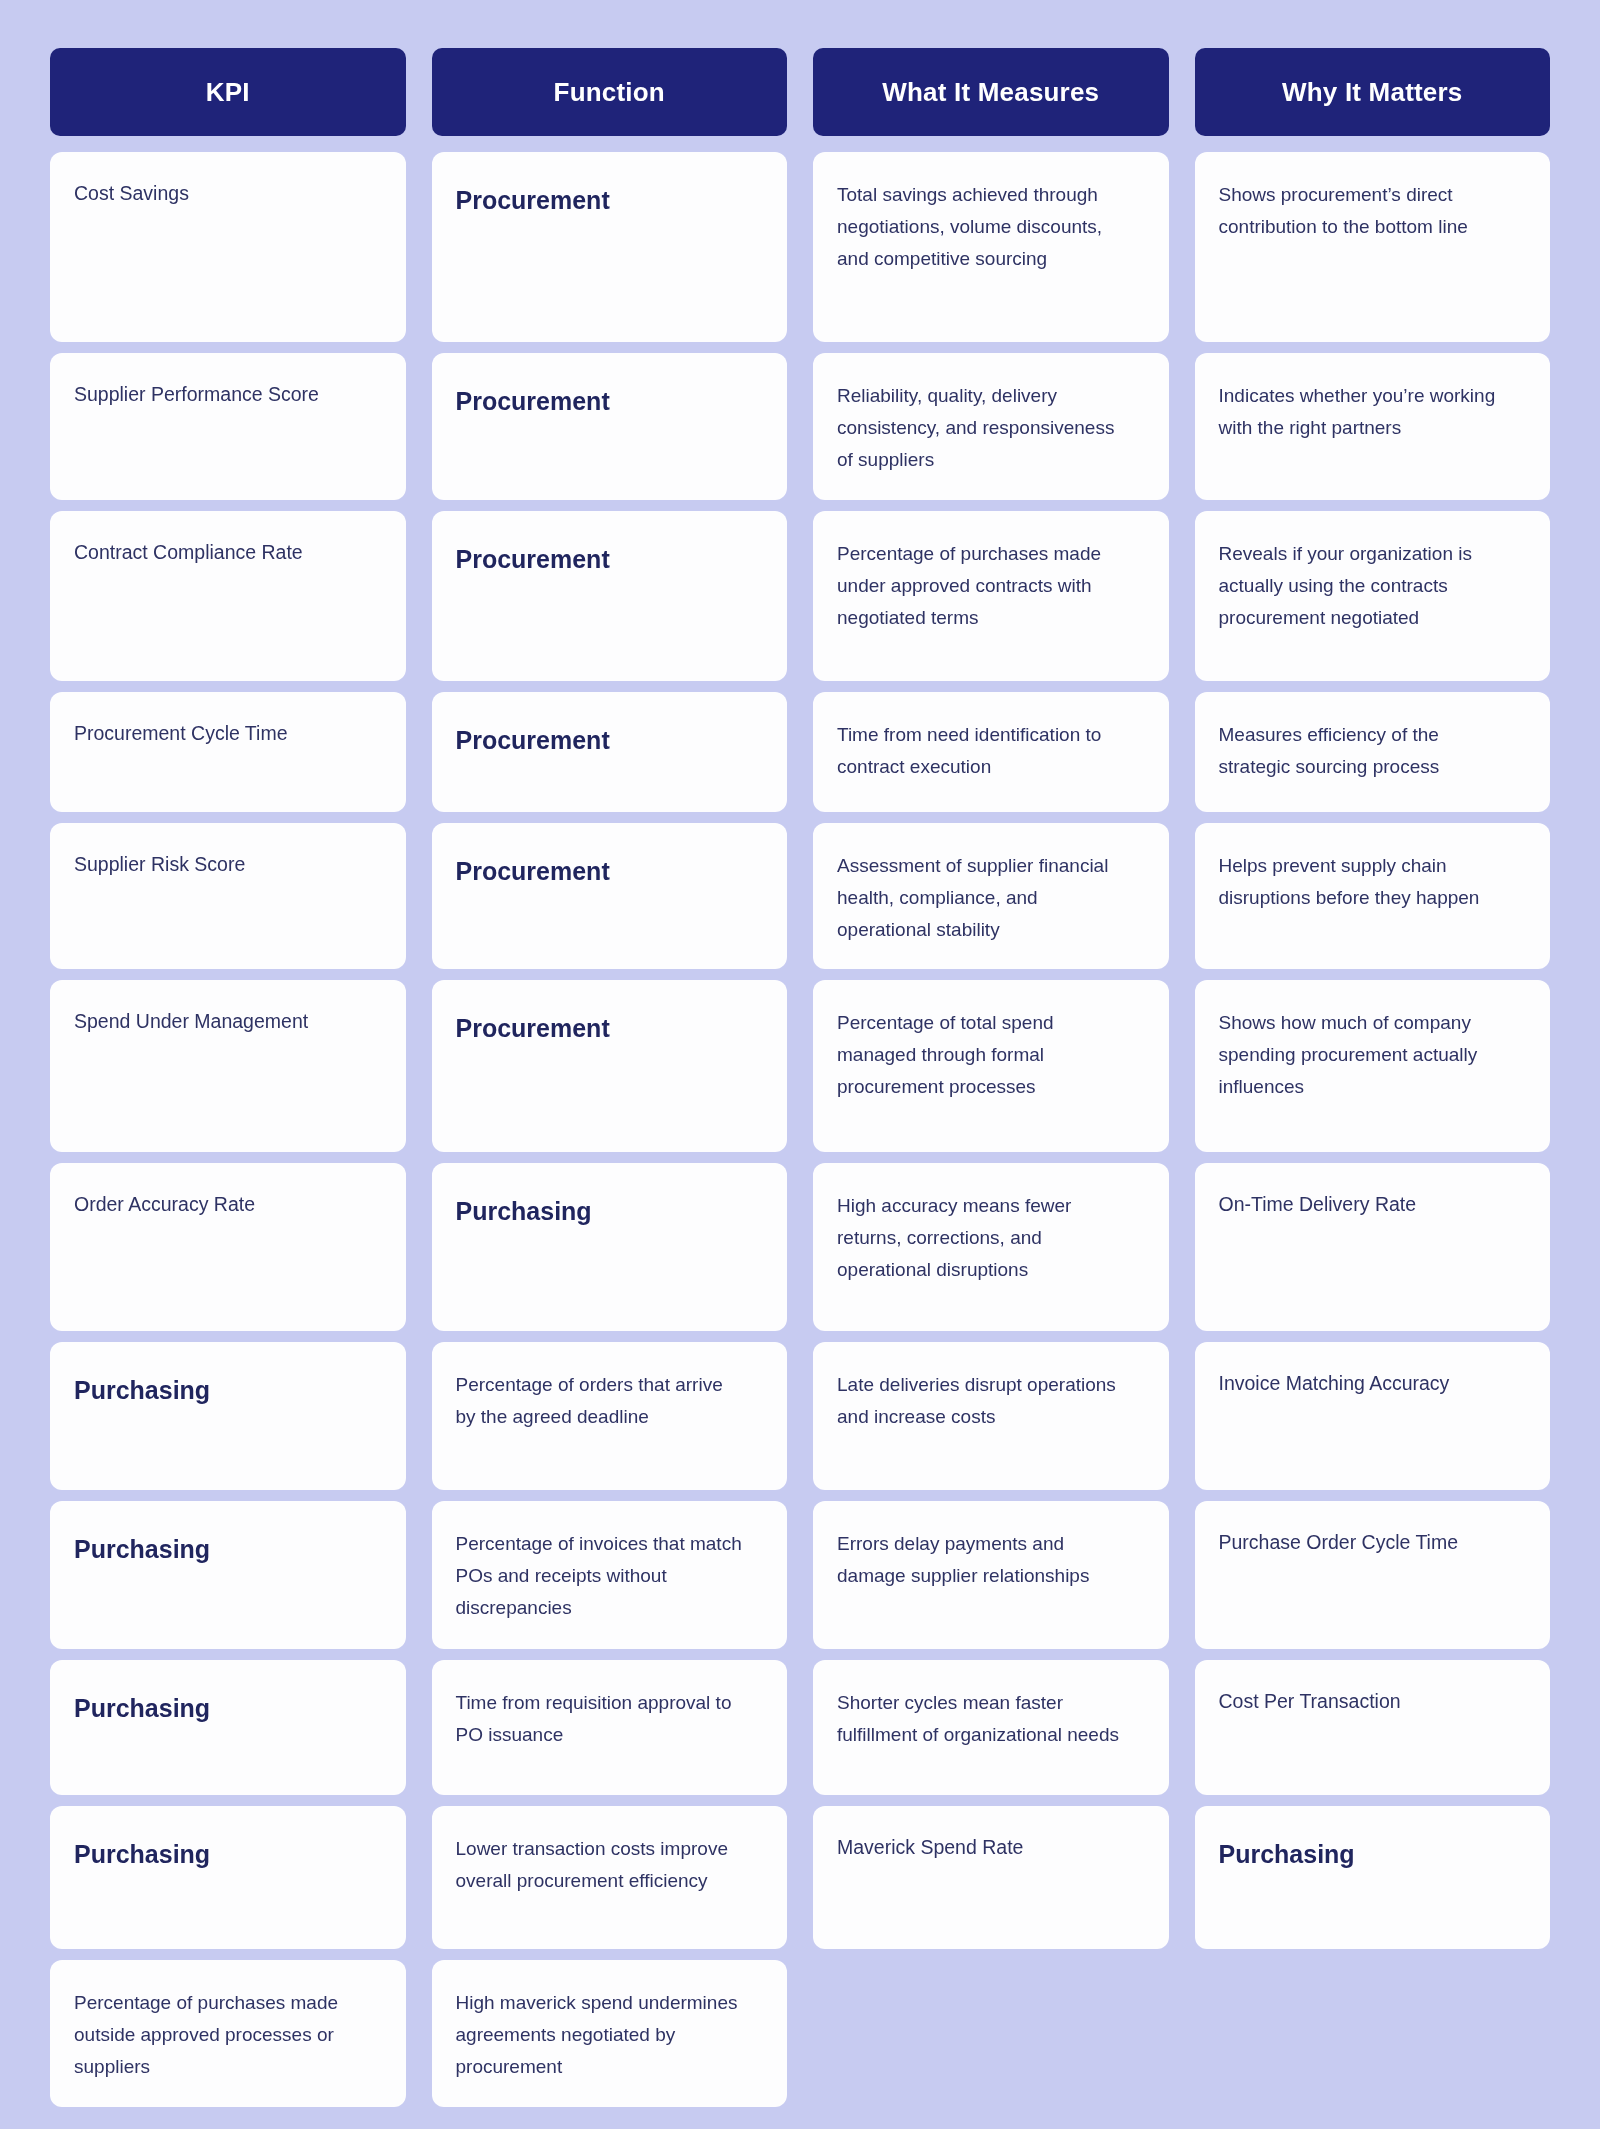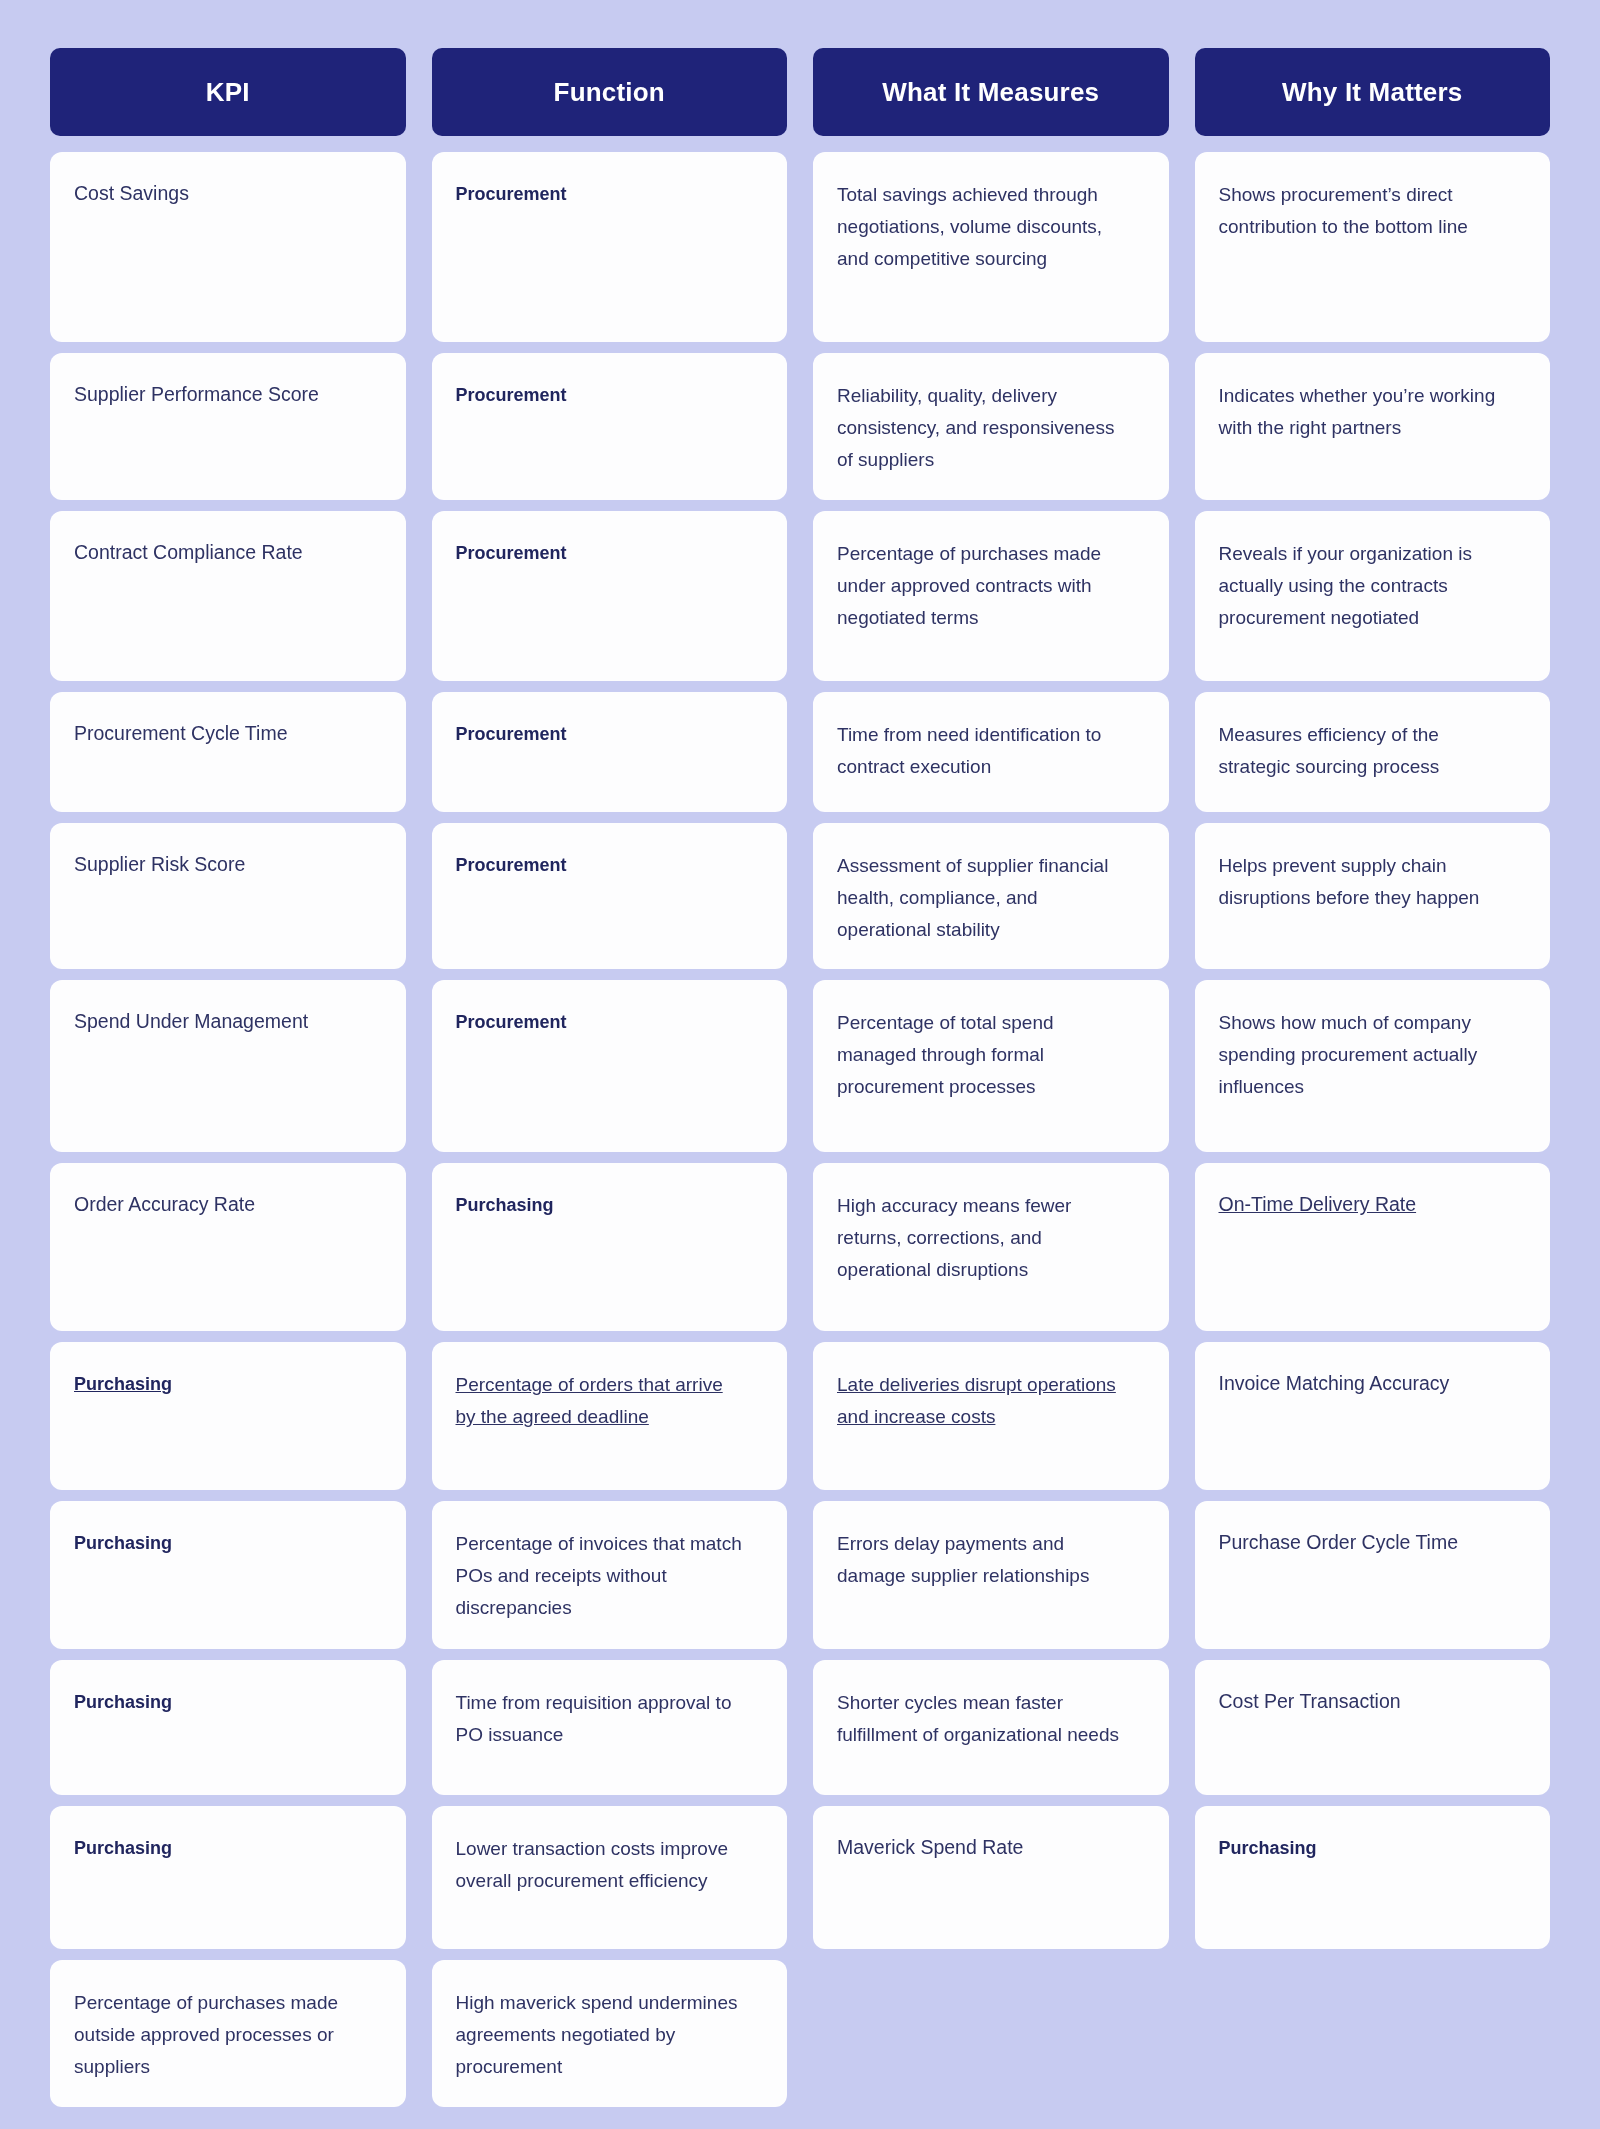--- a/index.html
+++ b/index.html
@@ -31,30 +31,30 @@
   }
   .cell {
     background: var(--card-bg, #fdfdfe);
     border-radius: 12px;
     padding: 27px 40px 24px 24px;
     color: var(--body-text, #2e3263);
     font-size: 19px;
     line-height: 1.68;
   }
   .cell.kpi { font-size: 19.5px; line-height: 1.45; }
-  .cell.func { font-weight: 700; font-size: 18px; color: var(--strong-text, #20255e); }
+  .cell.func { font-weight: 700; font-size: 25px; color: var(--strong-text, #20255e); }
   
   .r1  { min-height: 190px; }
   .r2  { min-height: 145px; }
   .r3  { min-height: 170px; }
   .r4  { min-height: 120px; }
   .r5  { min-height: 145px; }
   .r6  { min-height: 172px; }
   .r7  { min-height: 168px; }
-  .r8  { min-height: 133px; text-decoration: underline; }
+  .r8  { min-height: 133px; }
   .r9  { min-height: 148px; }
   .r10 { min-height: 135px; }
   .r11 { min-height: 132px; }
   .r12 { min-height: 143px; }
 </style>
 </head>
 <body>
 
 <div class="table">
 

